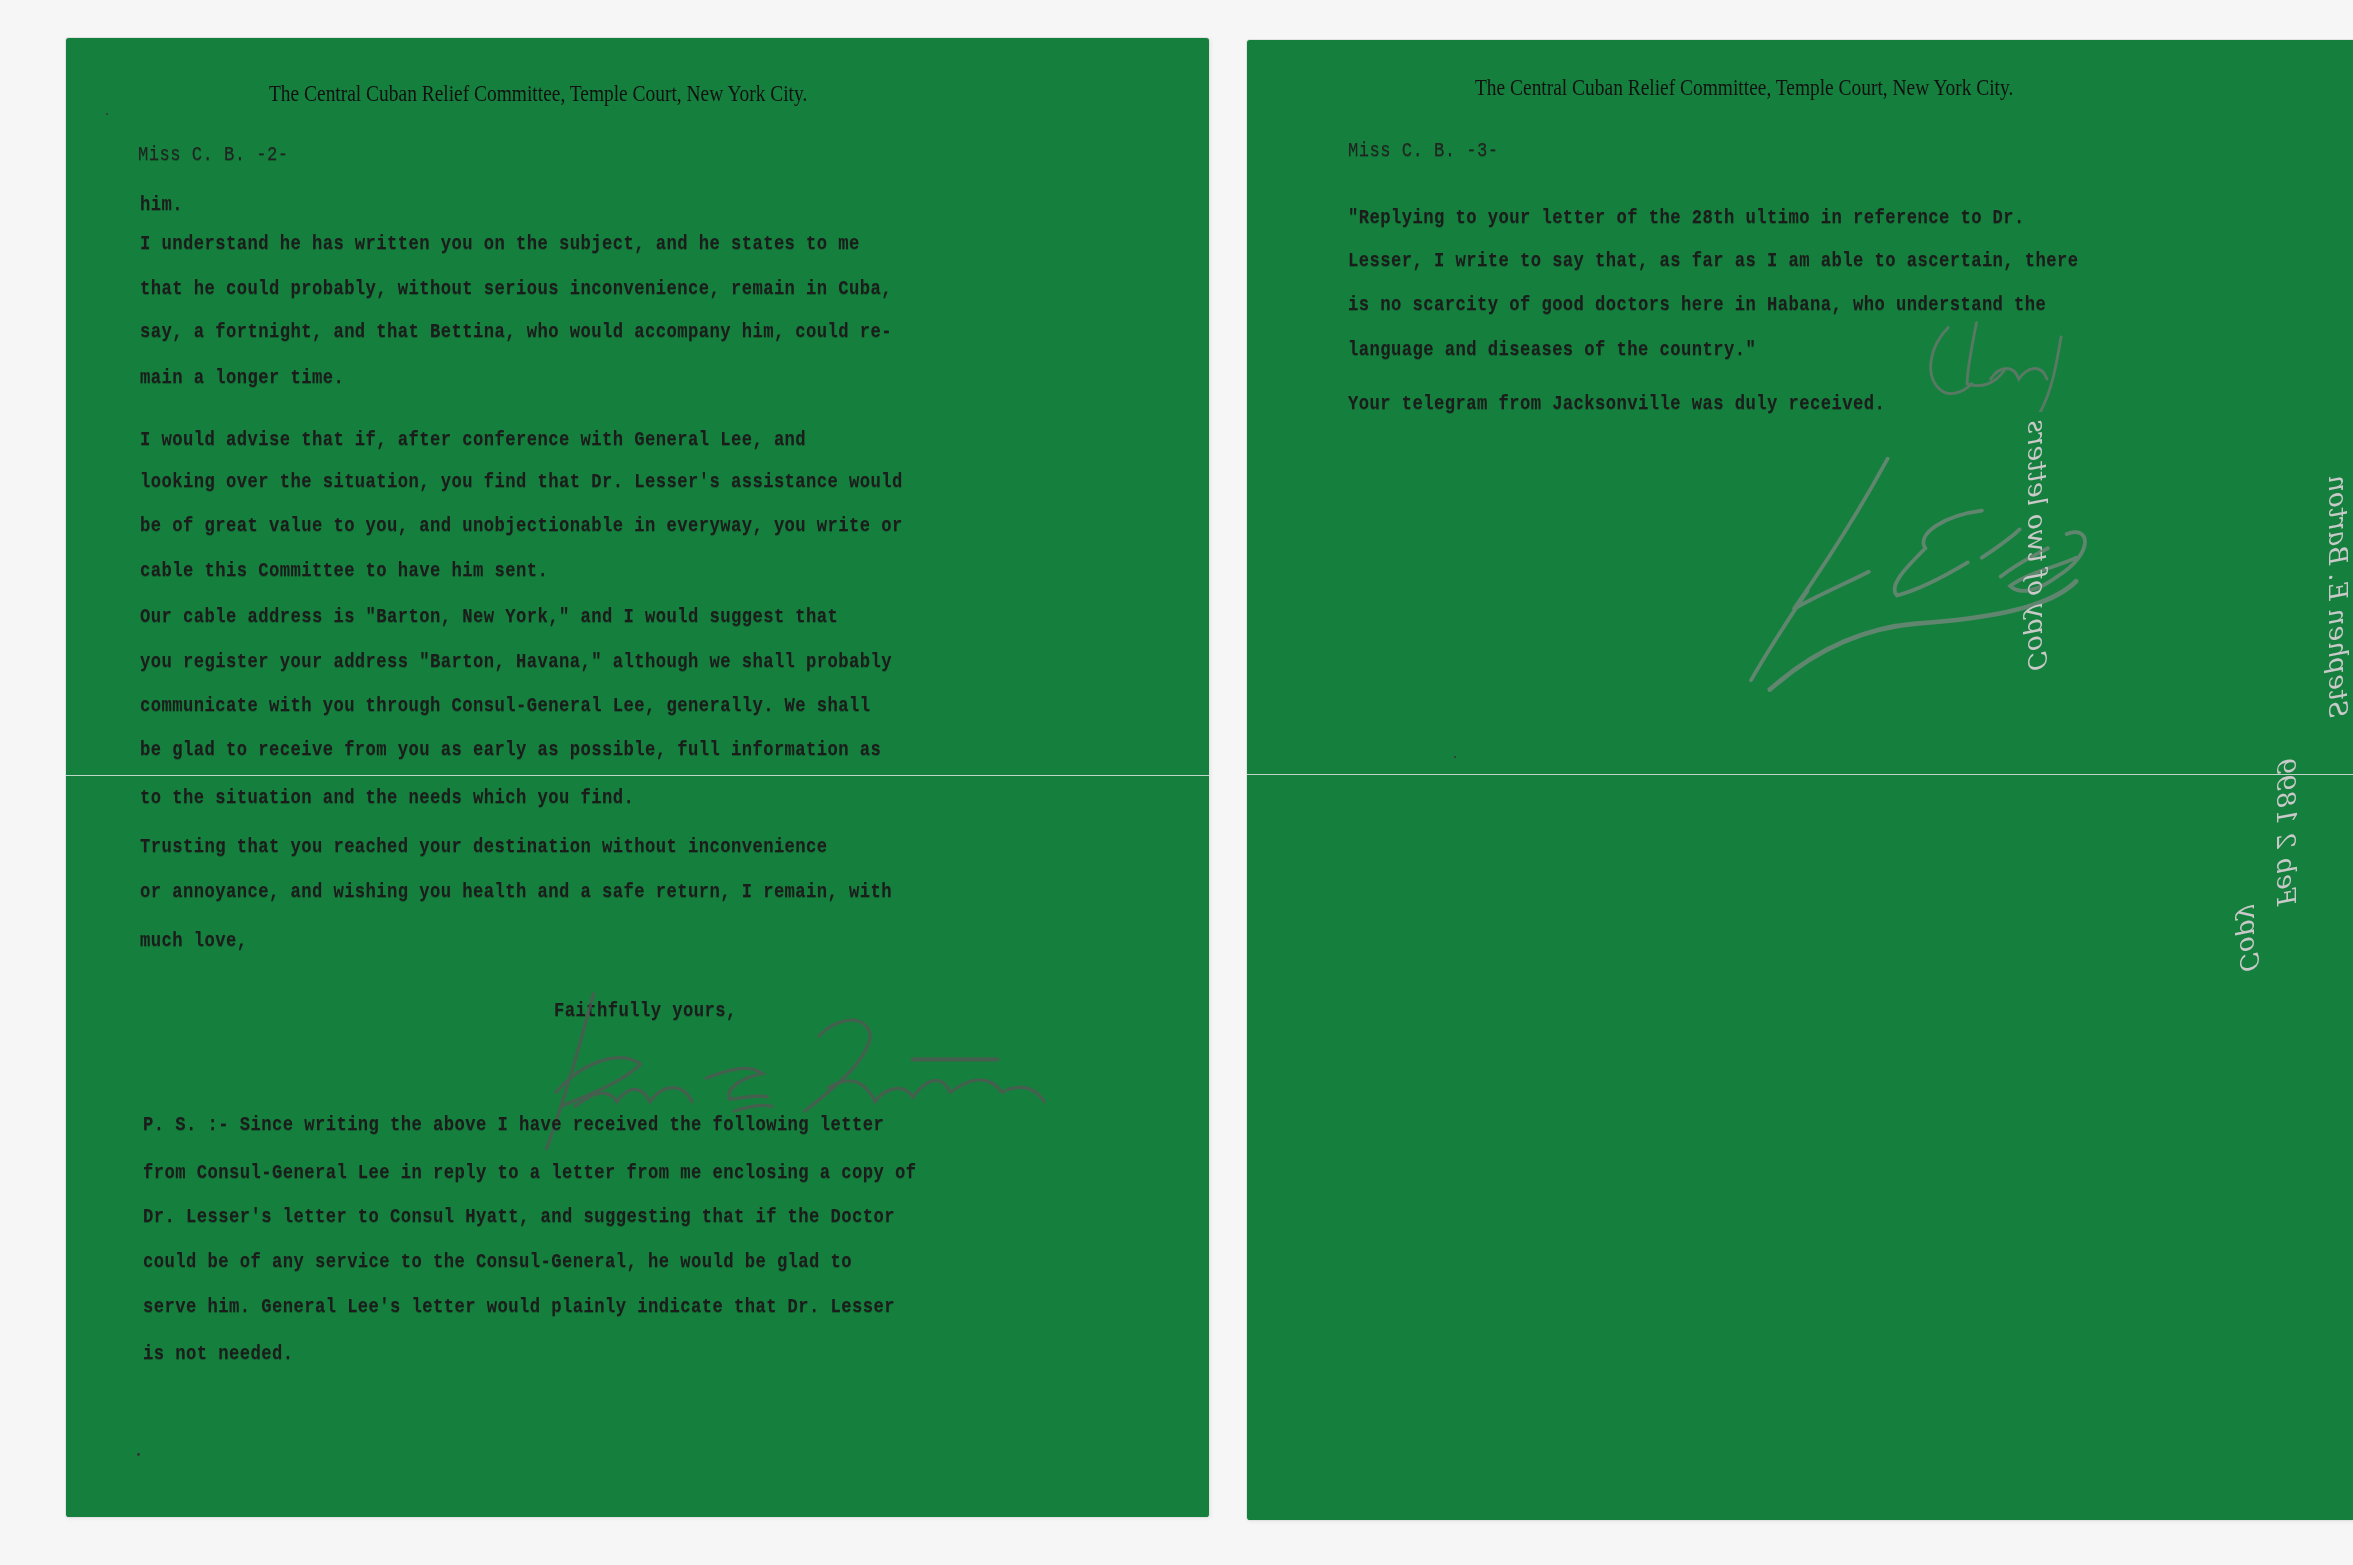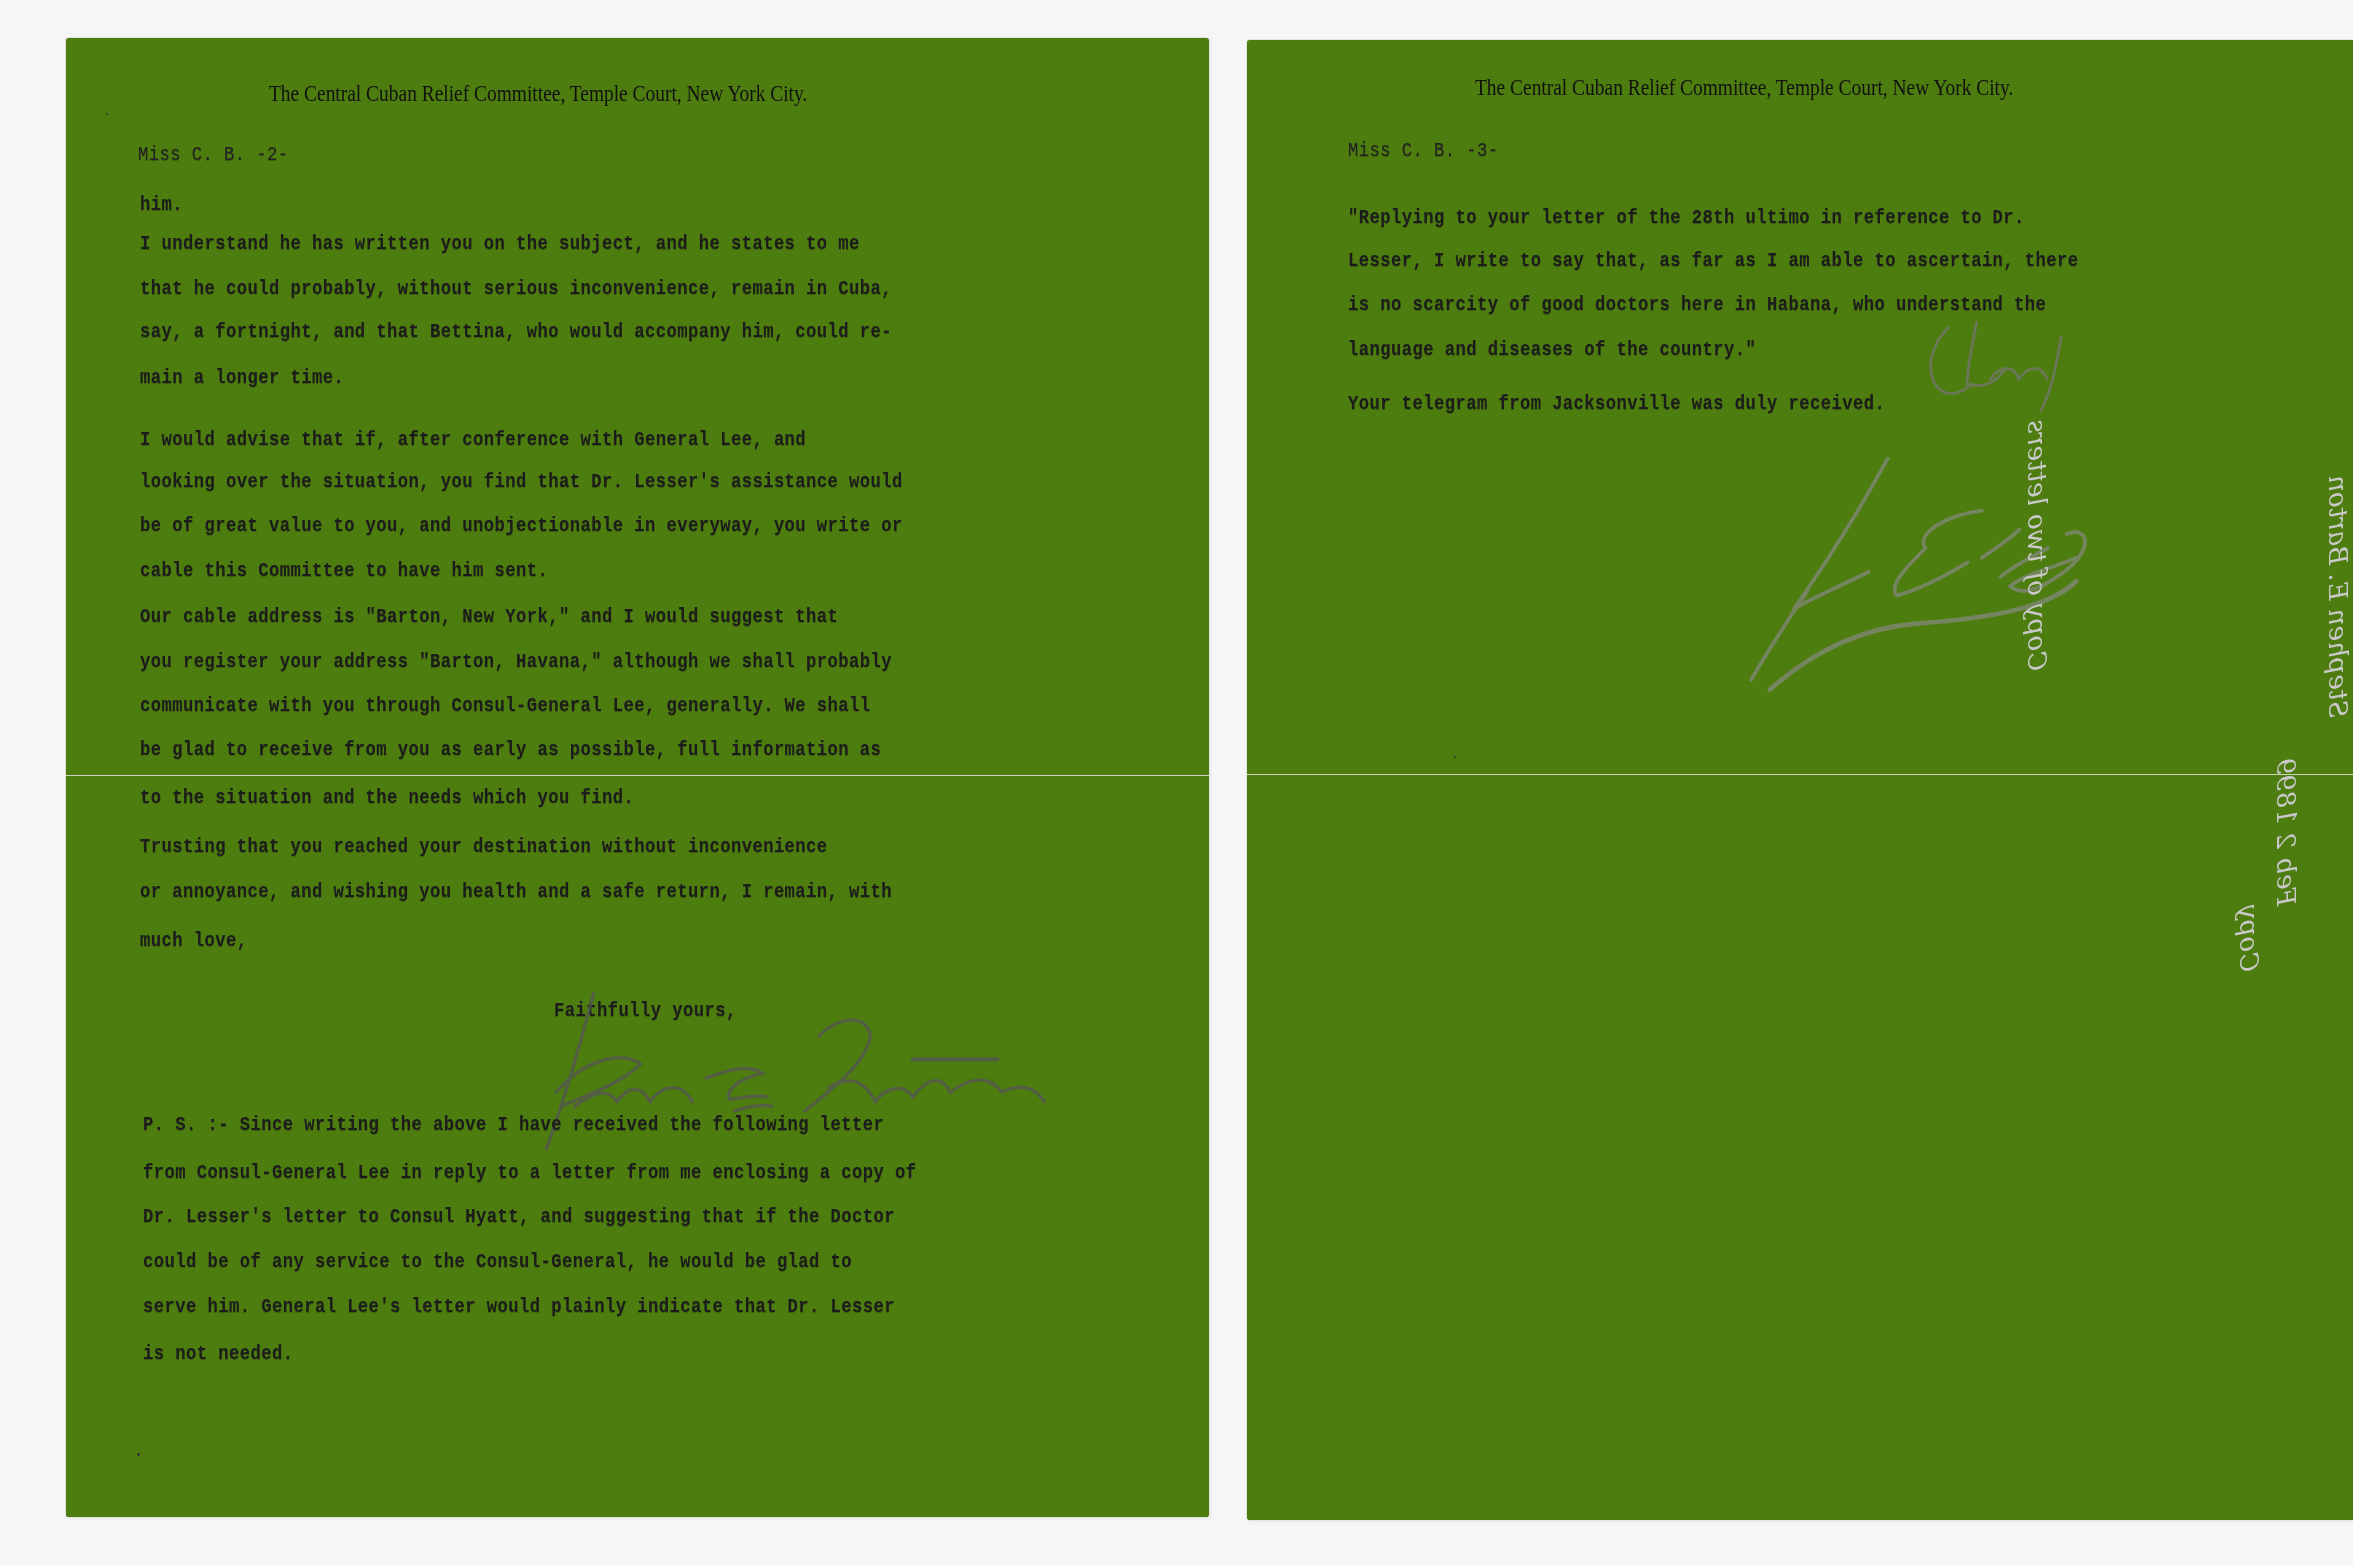--- a/index.html
+++ b/index.html
@@ -3,21 +3,21 @@
 <meta charset="utf-8">
 <style>
   html, body { margin:0; padding:0; }
   body {
     width:2415px; height:1566px; position:relative; overflow:hidden;
     background:#f6f6f6;
     font-family:"Liberation Mono", "DejaVu Sans Mono", monospace;
     color:#1a1a1a;
   }
   .page {
-    position:absolute; background:#4d7c0f;
+    position:absolute; background:#15803d;
     box-shadow: 0 0 0 0.9px #e2e2e2, 1.9px 1.9px 4.7px rgba(0,0,0,0.06);
     border-radius:2.8px;
   }
   #page-left  { left:66px;  top:38px; width:1143px; height:1479px; }
   #page-right { left:1247px; top:40px; width:1143px; height:1480px; }
   .fold {
     position:absolute; left:0; right:0; height:1.4px;
     background:linear-gradient(#e4e4e4,#f2f2f2);
     opacity:.8;
   }

